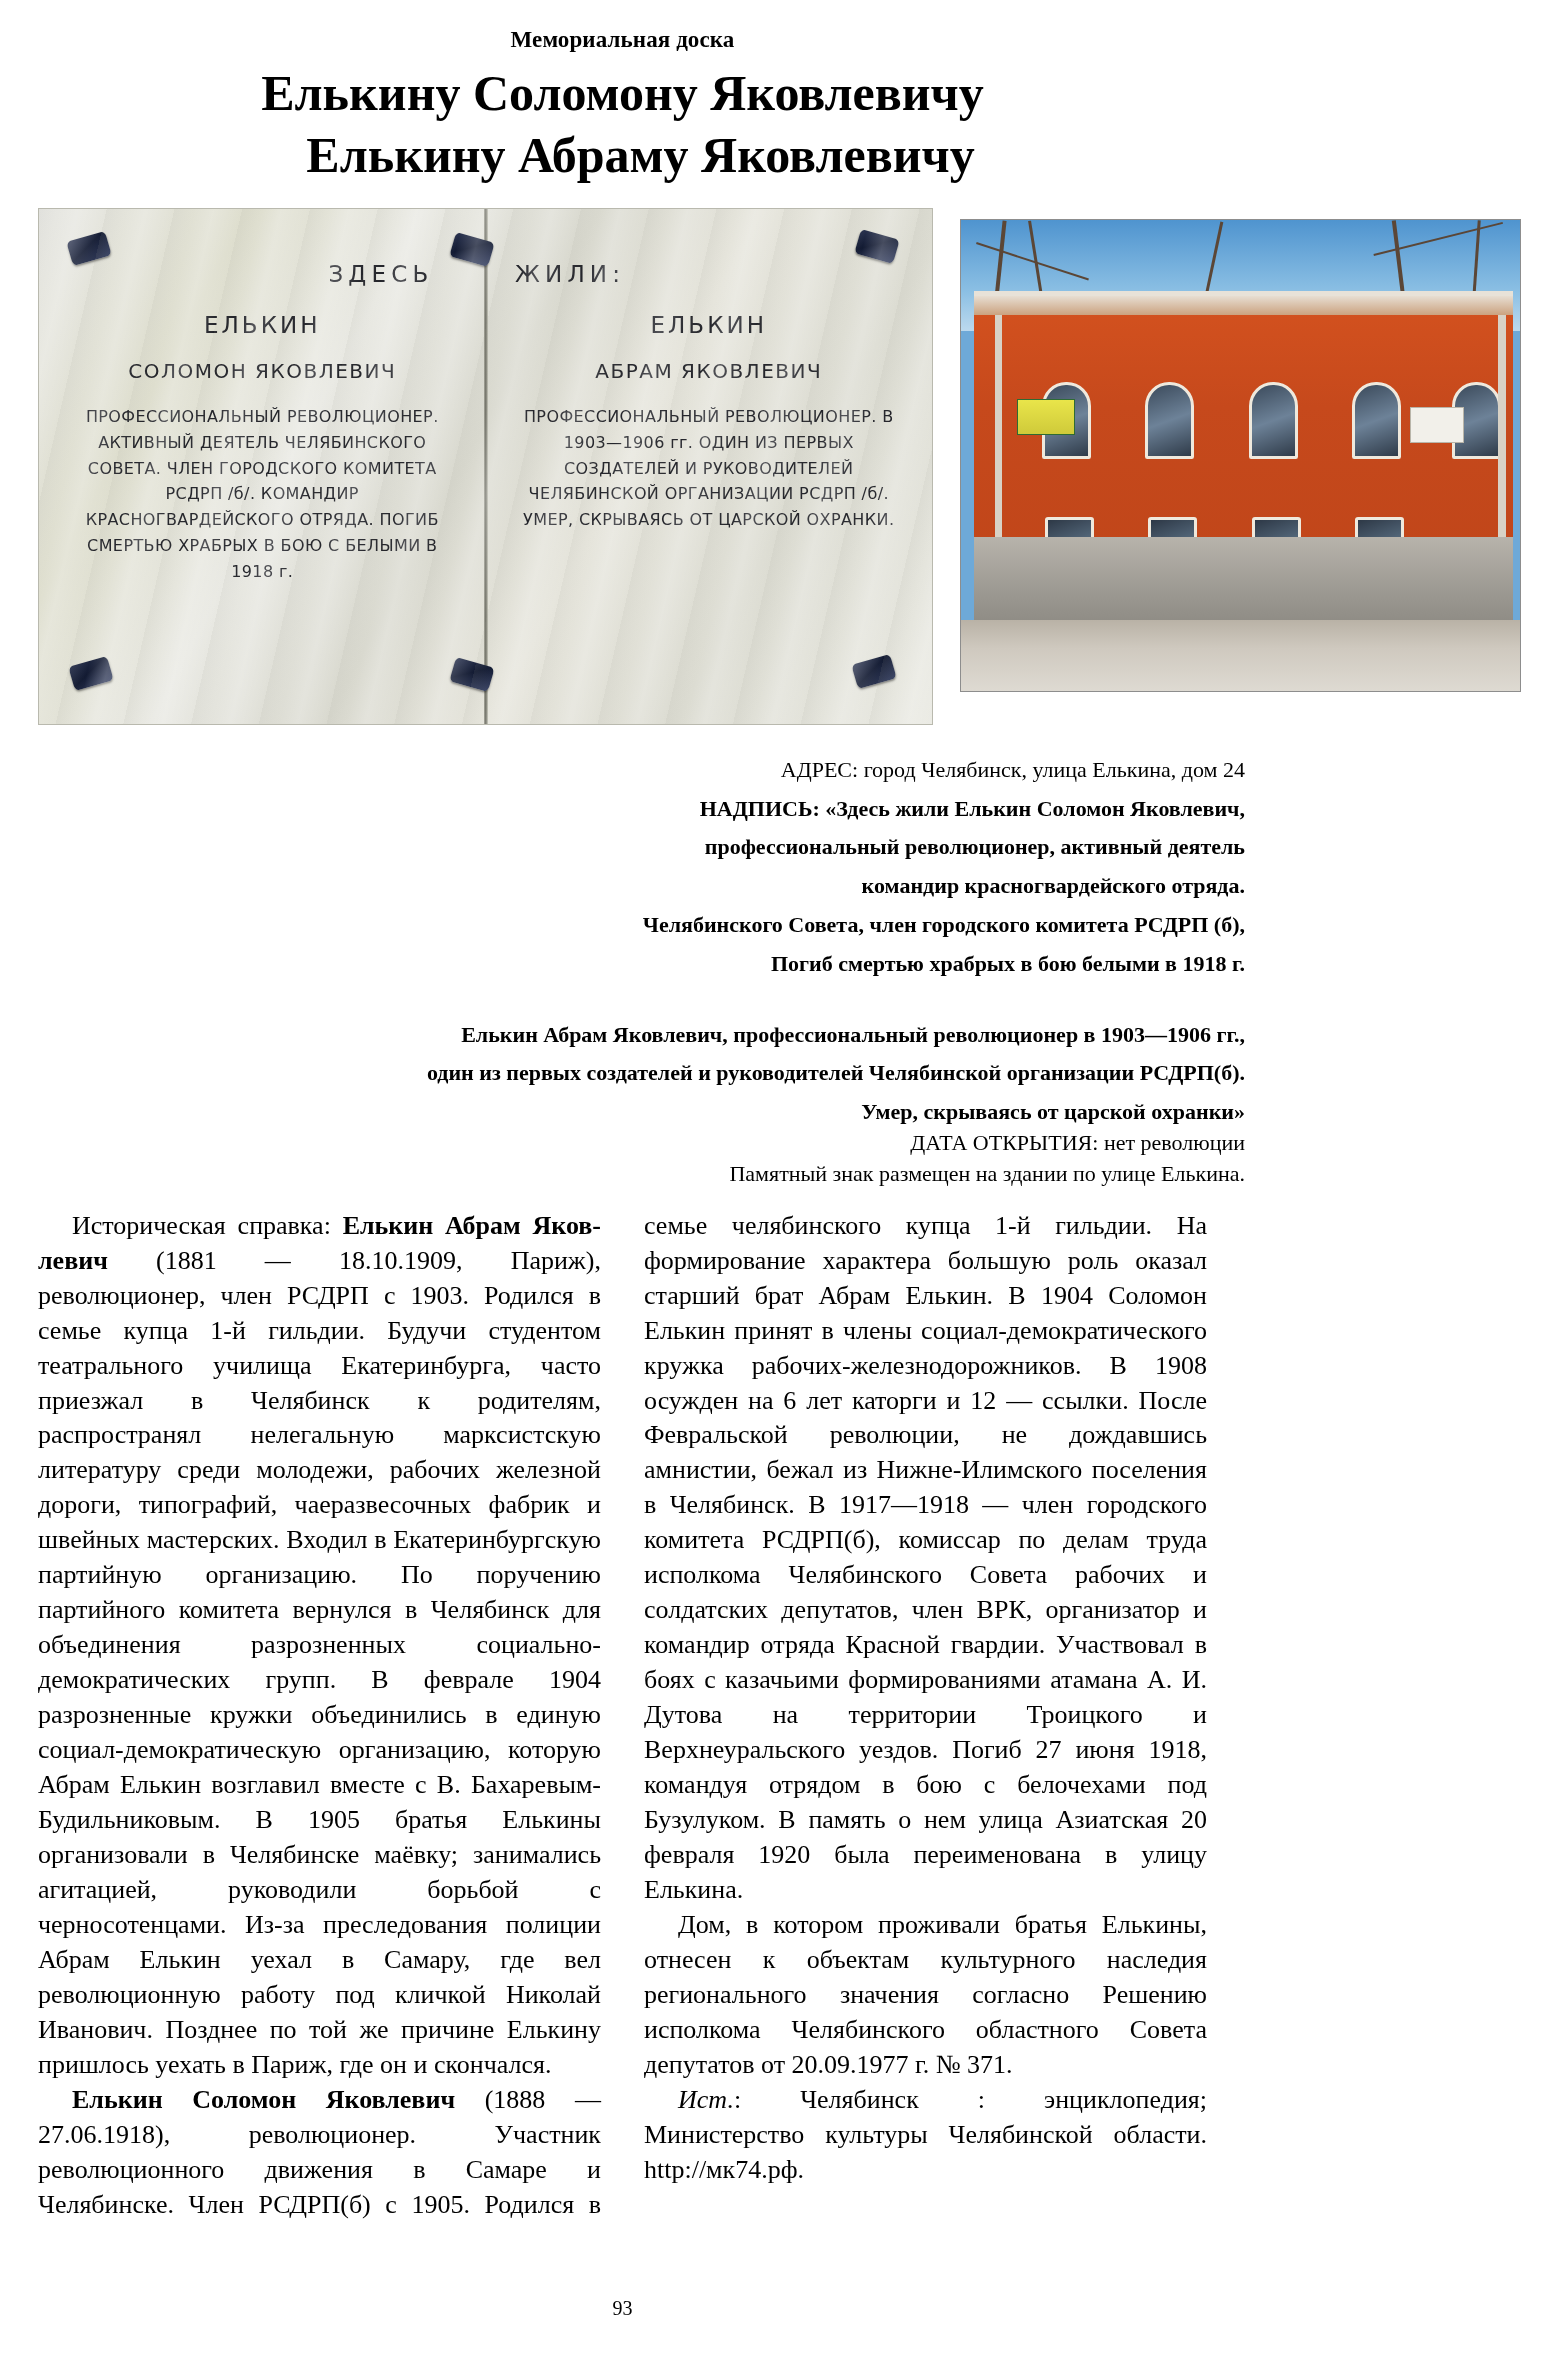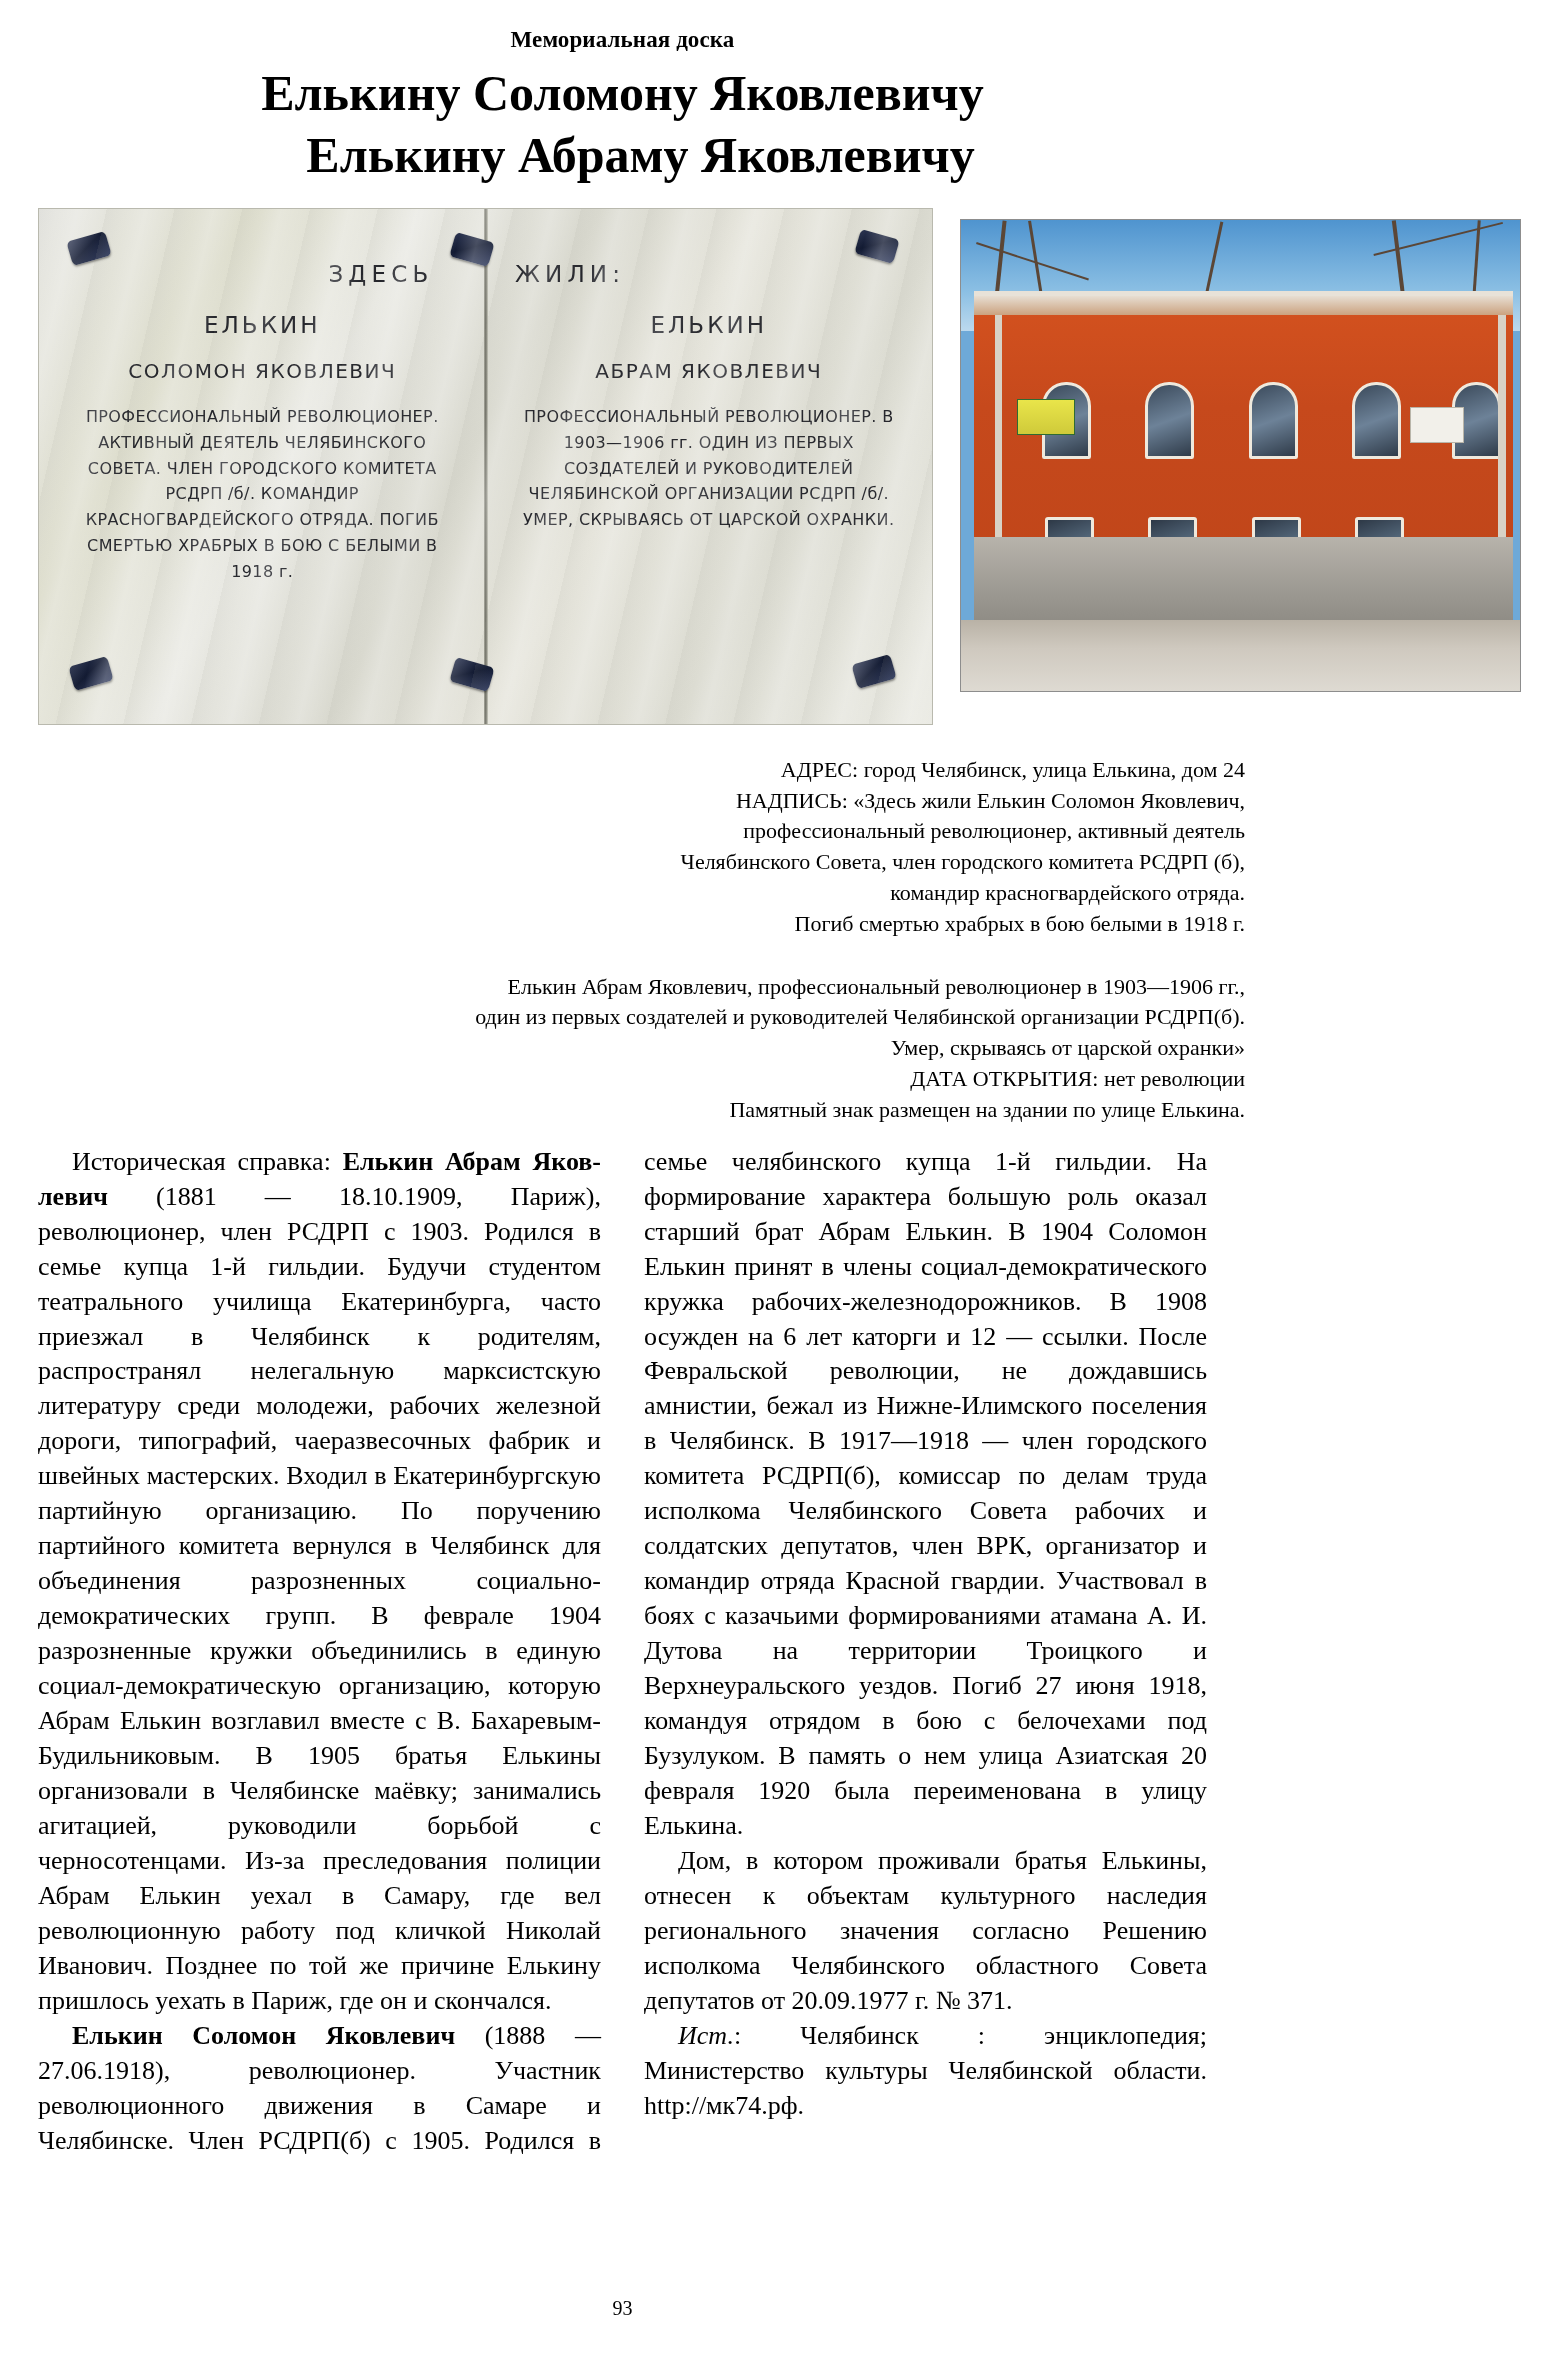--- a/index.html
+++ b/index.html
@@ -187,21 +187,21 @@
   }
 
   
   .center-block {
     text-align: right;
     margin-top: 29.5px;
     font-size: 22px;
     line-height: 1.40;
   }
   .center-block .line-reg { font-weight: normal; }
-  .center-block .line-bold { font-weight: normal; }
+  .center-block .line-bold { font-weight: bold; margin-top: 8px; }
   .gap { height: 32px; }
 
   
   .cols {
     position: relative;
     margin: 19px 38px 0 38px;
     column-count: 2;
     column-gap: 43px;
     font-size: 26px;
     line-height: 1.345;
@@ -287,22 +287,22 @@
       <div class="ph-base"></div>
       <div class="ph-ground"></div>
     </div>
 
   </div>
 
   <div class="center-block">
     <div class="line-reg">АДРЕС: город Челябинск, улица Елькина, дом 24</div>
     <div class="line-bold">НАДПИСЬ: «Здесь жили Елькин Соломон Яковлевич,</div>
     <div class="line-bold">профессиональный революционер, активный деятель</div>
+    <div class="line-bold">командир красногвардейского отряда.</div>
     <div class="line-bold">Челябинского Совета, член городского комитета РСДРП (б),</div>
-    <div class="line-bold">командир красногвардейского отряда.</div>
     <div class="line-bold">Погиб смертью храбрых в бою белыми в 1918 г.</div>
     <div class="gap"></div>
     <div class="line-bold">Елькин Абрам Яковлевич, профессиональный революционер в 1903—1906 гг.,</div>
     <div class="line-bold">один из первых создателей и руководителей Челябинской организации РСДРП(б).</div>
     <div class="line-bold">Умер, скрываясь от царской охранки»</div>
     <div class="line-reg">ДАТА ОТКРЫТИЯ: нет революции</div>
     <div class="line-reg">Памятный знак размещен на здании по улице Елькина.</div>
   </div>
 
   <div class="cols">

